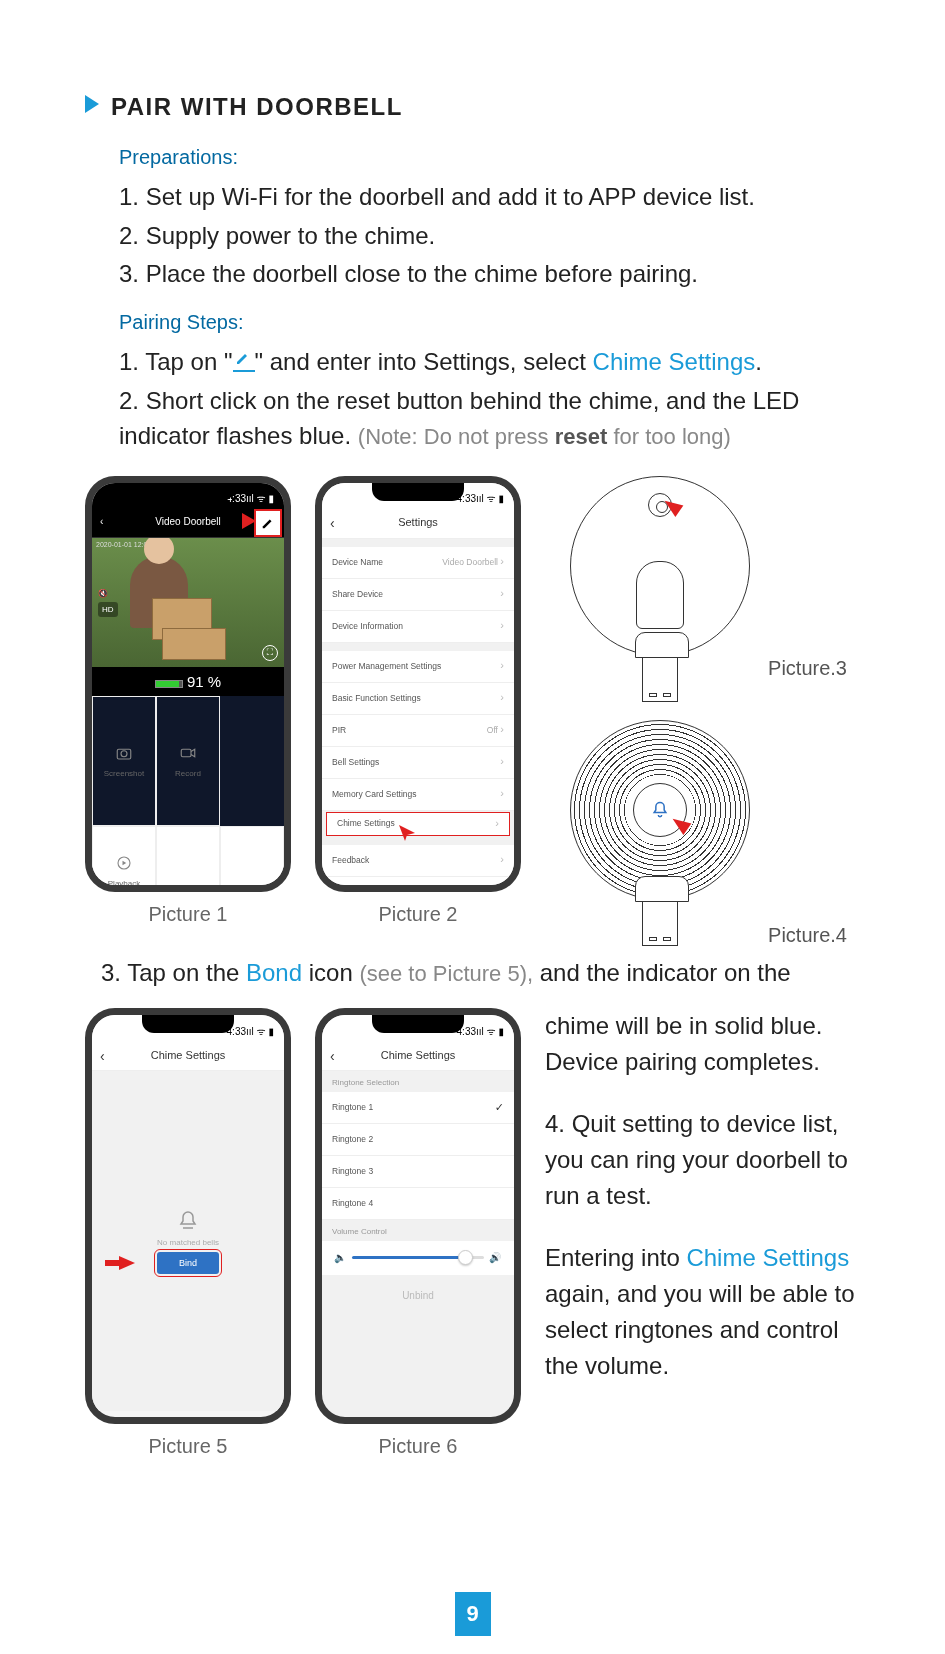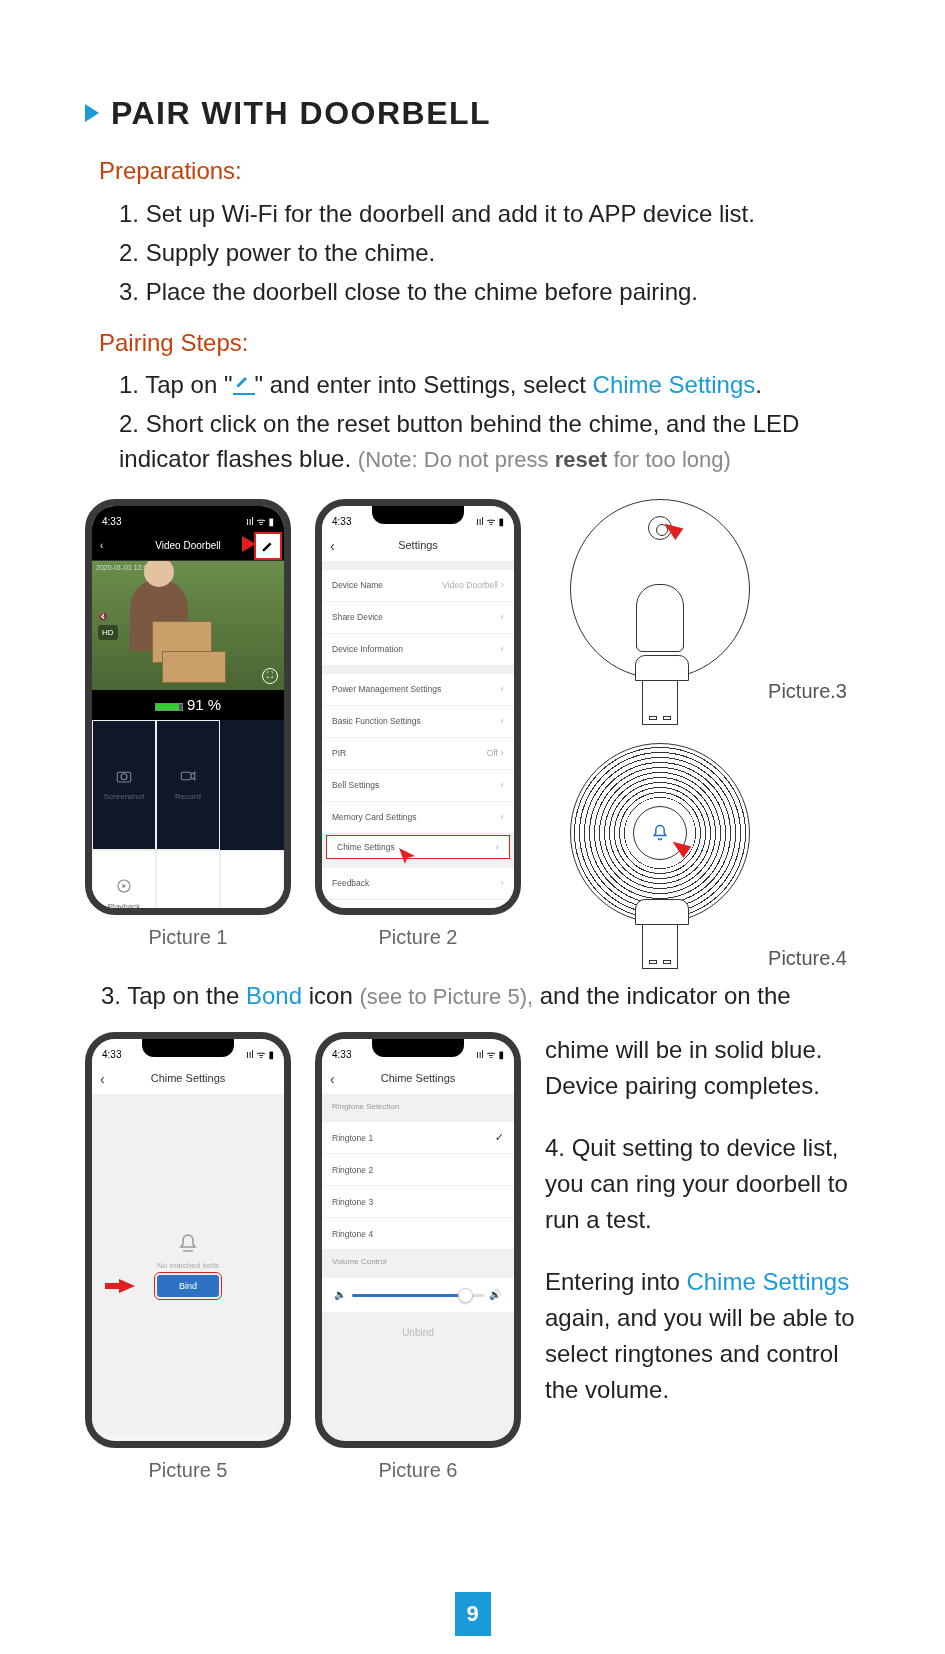--- a/index.html
+++ b/index.html
@@ -17,29 +17,29 @@
   .arrow-bullet {
     display: inline-block;
     width: 0; height: 0;
     border-top: 9px solid transparent;
     border-bottom: 9px solid transparent;
     border-left: 14px solid #1a9bd8;
     margin-right: 12px;
     vertical-align: 2px;
   }
   h1 {
-    font-size: 32px;
+    font-size: 24px;
     letter-spacing: 1.5px;
     font-weight: 700;
     margin-bottom: 18px;
     color: #222;
     text-transform: uppercase;
     font-family: Arial, sans-serif;
   }
-  .sub { color: #c2410c; font-size: 24px; margin: 10px 0 8px 14px; font-weight: 500;}
+  .sub { color: #0369a1; font-size: 20px; margin: 10px 0 8px 34px; font-weight: 500;}
   .prep, .steps { margin-left: 34px; }
   .prep p, .steps p { margin: 4px 0; }
   .teal { color: #1a9bd8; }
   .note-grey { color: #888; font-size: 22px; }
   .reset-bold { color: #555; font-weight: 600; }
   .pencil-ico {
     display:inline-block;
     width:22px; height:18px;
     border-bottom:2px solid #1a9bd8;
     position:relative;
@@ -64,21 +64,21 @@
     font-size:9px;
   }
   .phone .notch {
     position:absolute; top:0; left:50%; transform:translateX(-50%);
     width:92px; height:18px; background:#000;
     border-bottom-left-radius:12px; border-bottom-right-radius:12px;
     z-index:10;
   }
   .phone .statusbar {
     height:26px; background:#000; color:#fff; display:flex;
-    align-items:flex-end; justify-content:space-between; padding:0 10px 2px;
+    align-items:flex-end; justify-content:flex-end; padding:0 10px 2px;
     font-size:10px;
   }
   .phone.light .statusbar { background:#fff; color:#000; }
   .caption { text-align:center; color:#666; font-size:20px; margin-top:8px; }
 
   
   .p1-header {
     background:#000; color:#fff; height:28px; display:flex; align-items:center;
     justify-content:space-between; padding:0 8px; font-size:10px; position:relative;
   }
@@ -209,21 +209,21 @@
     outline:1.5px solid #e02020; outline-offset:2px;
   }
   .red-arrow-left {
     position:absolute;left:32px;
     width:0;height:0;border-top:7px solid transparent;border-bottom:7px solid transparent;
     border-left:16px solid #e02020;
   }
   .red-arrow-left::before{content:'';position:absolute;left:-30px;top:-3px;width:16px;height:6px;background:#e02020;}
 
   
-  .section-label{font-size:8px;color:#999;padding:6px 10px 10px;background:#f1f1f1;}
+  .section-label{font-size:8px;color:#999;padding:6px 10px 3px;background:#f1f1f1;}
   .slider-row{padding:10px 12px;display:flex;align-items:center;gap:6px;background:#fff;}
   .slider-track{flex:1;height:3px;background:linear-gradient(to right,#2e72c4 90%,#ddd 90%);position:relative;border-radius:2px;}
   .slider-thumb{position:absolute;right:8%;top:-6px;width:15px;height:15px;border-radius:50%;background:#fff;border:1px solid #ccc;box-shadow:0 1px 2px rgba(0,0,0,.2);}
   .unbind{text-align:center;color:#bbb;font-size:10px;padding:14px 0;background:#f1f1f1;}
 
   
   .pagenum {
     position:absolute; bottom:18px; left:50%; transform:translateX(-50%);
     width:36px; height:44px; background:#1a9bd8; color:#fff;
     display:flex;align-items:center;justify-content:center;font-size:22px;font-weight:600;

